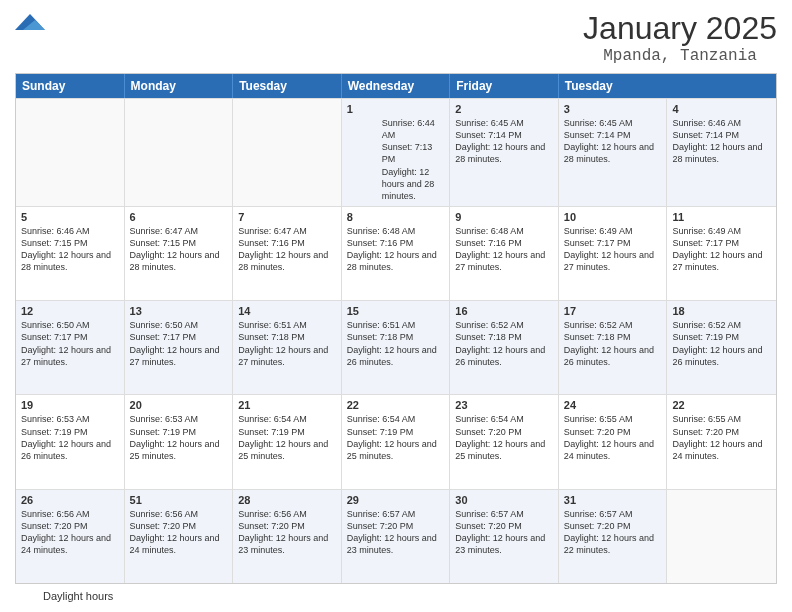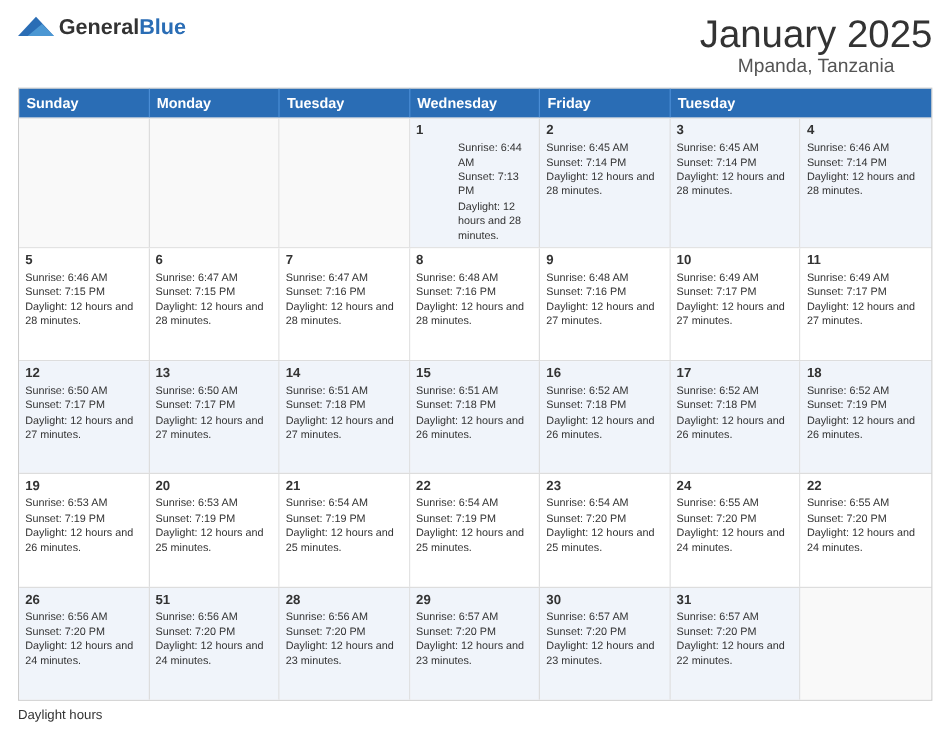--- a/index.html
+++ b/index.html
@@ -36,20 +36,21 @@
       text-align: center;
     }
     .month-title {
       font-size: 32px;
       font-weight: normal;
       color: #333;
     }
     .location-title {
       font-size: 16px;
       color: #555;
+      font-family: Liberation Mono, monospace;
     }
     .calendar {
       flex: 1;
       display: flex;
       flex-direction: column;
       border: 1px solid #ccc;
     }
     .cal-header-row {
       display: grid;
       grid-template-columns: repeat(7, 1fr);
@@ -97,38 +98,36 @@
       line-height: 1.35;
       color: #333;
     }
     .footer {
       margin-top: 6px;
       font-size: 11px;
       color: #555;
       display: flex;
       gap: 6px;
       align-items: center;
+      margin-left: 28px;
     }
     .footer-label {
       color: #333;
     }
   </style>
 </head>
 <body>
 
 <div class="page">
   <div class="header">
     <div class="logo">
       <svg class="logo-icon" viewBox="0 0 30 24" xmlns="http://www.w3.org/2000/svg">
         <polygon points="0,20 15,4 30,20" fill="#2a6db5"></polygon>
         <polygon points="8,20 20,10 30,20" fill="#5aaae0" opacity="0.7"></polygon>
       </svg>
-      <div>
-        <span style="font-size:18px;font-weight:bold;color:#333;">General</span><span style="font-size:18px;font-weight:bold;color:#2a6db5;">Blue</span>
-      </div>
     </div>
     <div class="title-block">
       <div class="month-title">January 2025</div>
       <div class="location-title">Mpanda, Tanzania</div>
     </div>
   </div>
 
   <div class="calendar">
     <div class="cal-header-row">
     <div class="cal-header-cell">Sunday</div>

